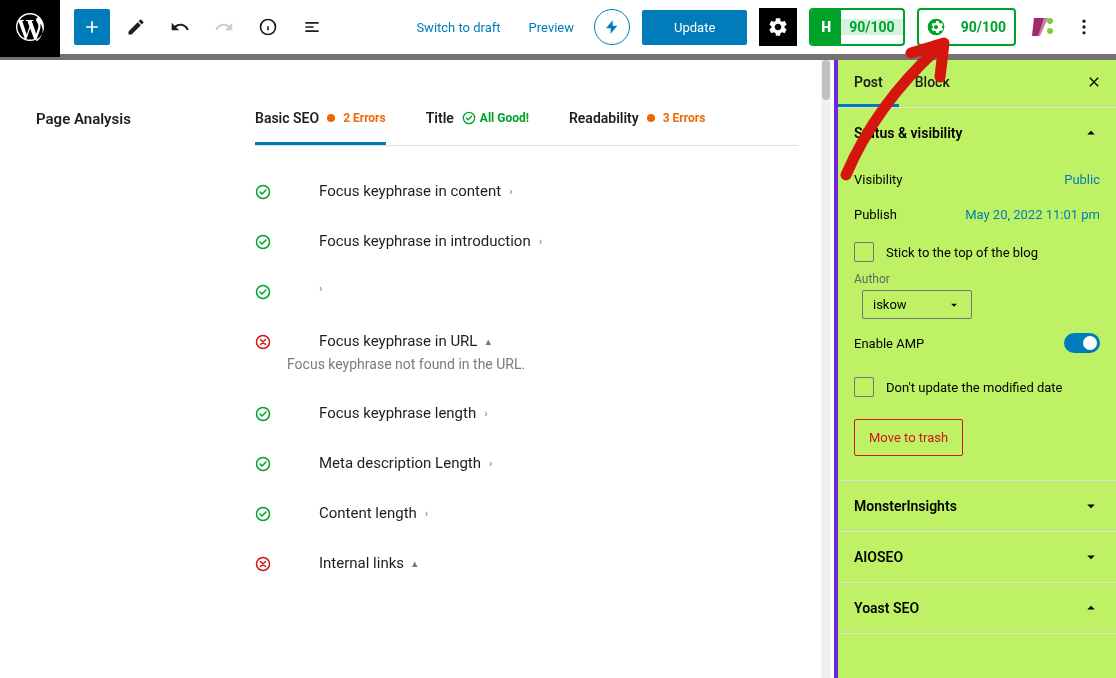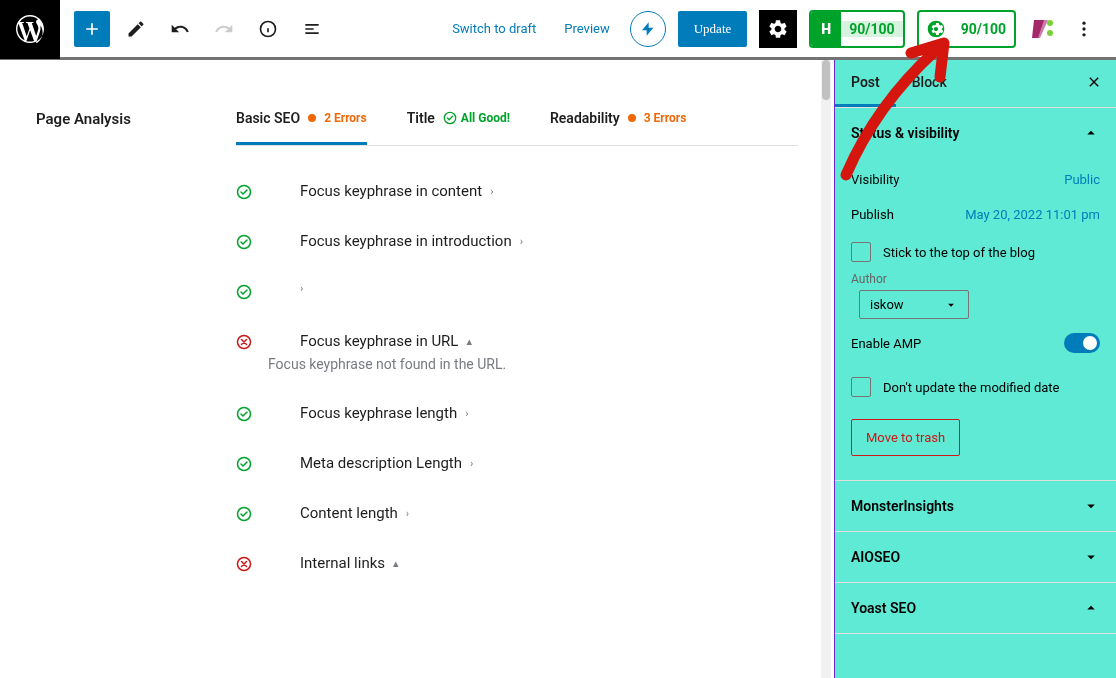--- a/index.html
+++ b/index.html
@@ -1,57 +1,57 @@
 <!DOCTYPE html>
 <html><head>
 <meta charset="utf-8">
 <style>
 * { box-sizing: border-box; margin: 0; padding: 0; font-family: -apple-system, BlinkMacSystemFont, "Segoe UI", Roboto, sans-serif; }
 body { width: 1116px; height: 678px; background: #f0f0f1; overflow: hidden; position: relative; }
-.topbar { display: flex; align-items: center; background: #fff; height: 60px; border-bottom: 3px solid #737373; }
+.topbar { display: flex; align-items: center; background: #fff; height: 60px; border-bottom: 6px solid #737373; }
 .wp-logo { width: 60px; height: 60px; background: #000; display: flex; align-items: center; justify-content: center; }
 .wp-logo svg { fill: #fff; }
 .toolbar-left { display: flex; align-items: center; gap: 8px; padding: 0 14px; }
 .btn-add { width: 36px; height: 36px; background: #007cba; color: #fff; display: flex; align-items: center; justify-content: center; border-radius: 2px; font-size: 24px; cursor: pointer; }
 .icon-btn { width: 36px; height: 36px; display: flex; align-items: center; justify-content: center; cursor: pointer; color: #1e1e1e; }
 .icon-btn.disabled { color: #ccc; cursor: default; }
 .spacer { flex: 1; }
 .toolbar-right { display: flex; align-items: center; gap: 12px; padding-right: 14px; }
 .link-btn { color: #007cba; background: none; border: none; font-size: 13px; cursor: pointer; padding: 8px; }
 .amp-btn { width: 36px; height: 36px; border: 1.5px solid #007cba; border-radius: 50%; display: flex; align-items: center; justify-content: center; color: #007cba; cursor: pointer; }
-.update-btn { background: #007cba; color: #fff; border: none; padding: 10px 16px; font-size: 13px; border-radius: 2px; cursor: pointer; font-family: Liberation Serif, serif; }
+.update-btn { background: #007cba; color: #fff; border: none; padding: 10px 32px; font-size: 13px; border-radius: 2px; cursor: pointer; }
 .settings-btn { width: 38px; height: 38px; background: #000; color: #fff; display: flex; align-items: center; justify-content: center; cursor: pointer; }
 .score-badge { display: flex; align-items: center; height: 38px; border: 2px solid; border-radius: 4px; overflow: hidden; cursor: pointer; font-weight: 700; font-size: 14px; }
 .score-badge.headline { border-color: #00a32a; color:#00a32a; }
 .score-badge.headline .badge-left{ background:#00a32a; color:#fff; width:30px; display:flex; align-items:center; justify-content:center; font-weight:900; height:100%; }
 .score-badge.headline .badge-right{ padding:0 8px; background:#d7f2de;}
 .score-badge.aioseo { border-color: #00a32a; color:#00a32a; }
 .score-badge.aioseo .badge-left{ width:34px; height:100%; display:flex; align-items:center; justify-content:center; }
 .score-badge.aioseo .badge-right{ padding:0 8px; }
 .yoast-btn { width:26px; height:26px; cursor:pointer; position:relative; }
 .content { display: flex; height: calc(100% - 60px); }
-.main { flex: 1; background: #fff; padding: 50px 36px; overflow: auto; display: flex; }
+.main { flex: 1; background: #fff; padding: 50px 36px; overflow: auto; display: flex; gap: 19px; }
 .page-title { font-size: 15px; font-weight: 600; color: #1e1e1e; width:200px; flex-shrink:0;}
 .analysis { flex: 1; }
 .tabs { display: flex; gap: 40px; border-bottom: 1px solid #e0e0e0; }
 .tab { padding: 0 0 16px 0; font-size: 14px; font-weight: 600; color: #1e1e1e; cursor: pointer; display: flex; align-items: center; gap: 8px; border-bottom: 3px solid transparent; }
 .tab.active { border-bottom-color: #007cba; }
 .tab-dot { width: 8px; height: 8px; border-radius: 50%; display: inline-block; }
 .tab-dot.orange { background: #f0680a; }
 .tab-status { font-size: 12px; font-weight: 700; }
 .tab-status.orange { color: #f0680a; }
 .tab-status.green { color: #00a32a; display:flex; align-items:center; gap:4px;}
 .checks { padding-top: 20px; }
 .check-item { display: flex; align-items: flex-start; gap: 16px; padding: 16px 0; cursor: pointer; }
 .check-icon { width: 16px; height: 16px; flex-shrink: 0; margin-top:2px;}
 .check-body{ flex:1;}
 .check-title { font-size: 15px; color: #1e1e1e; display:flex; align-items:center; gap:8px;margin-left:32px;}
 .check-desc { font-size: 14px; color: #787c82; margin-top: 6px; }
 .chev { font-size: 11px; color:#787c82;}
-.sidebar { width: 282px; background: #5eead4; border-left: 1px solid #6d28d9; overflow-y: auto; font-size: 13px; position:relative;}
+.sidebar { width: 282px; background: #bef264; border-left: 4px solid #6d28d9; overflow-y: auto; font-size: 13px; position:relative;}
 .sidebar-tabs { display: flex; border-bottom: 1px solid #e0e0e0; position:relative; }
 .sidebar-tab { padding: 14px 16px; font-size: 14px; font-weight: 500; cursor: pointer; color:#1e1e1e;}
 .sidebar-tab.active { border-bottom: 3px solid #007cba; font-weight:600;}
 .close-panel{ position:absolute; right:10px; top:10px; font-size:18px; cursor:pointer; width:24px; height:24px; display:flex; align-items:center; justify-content:center;}
 .panel { border-bottom: 1px solid #e0e0e0; }
 .panel-header { display: flex; justify-content: space-between; align-items: center; padding: 16px; cursor: pointer; font-weight: 600; font-size:14px;}
 .panel-body { padding: 4px 16px 20px; }
 .field-row { display: flex; justify-content: space-between; padding: 10px 0; font-size: 13px; }
 .field-link { color: #007cba; cursor: pointer; }
 .checkbox-row { display: flex; align-items: center; gap: 12px; padding: 10px 0; }

